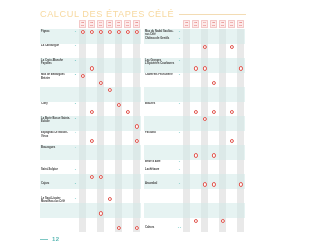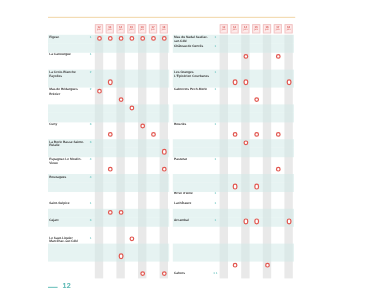--- a/index.html
+++ b/index.html
@@ -171,20 +171,21 @@
   .foot-num{
     font-size:6px;color:#5bb8b4;font-weight:600;letter-spacing:0.3px;
   }
 </style>
 </head>
 <body>
 
 <div class="page">
 
   <div class="title-row">
+    <div class="title">CALCUL DES ÉTAPES CÉLÉ</div>
     <div class="title-rule"></div>
   </div>
 
   <div class="tables">
 
     <div class="tbl">
       <div class="hdr">
         <div class="lblpad"></div>
         <div class="num"></div>
         <div class="cols">

